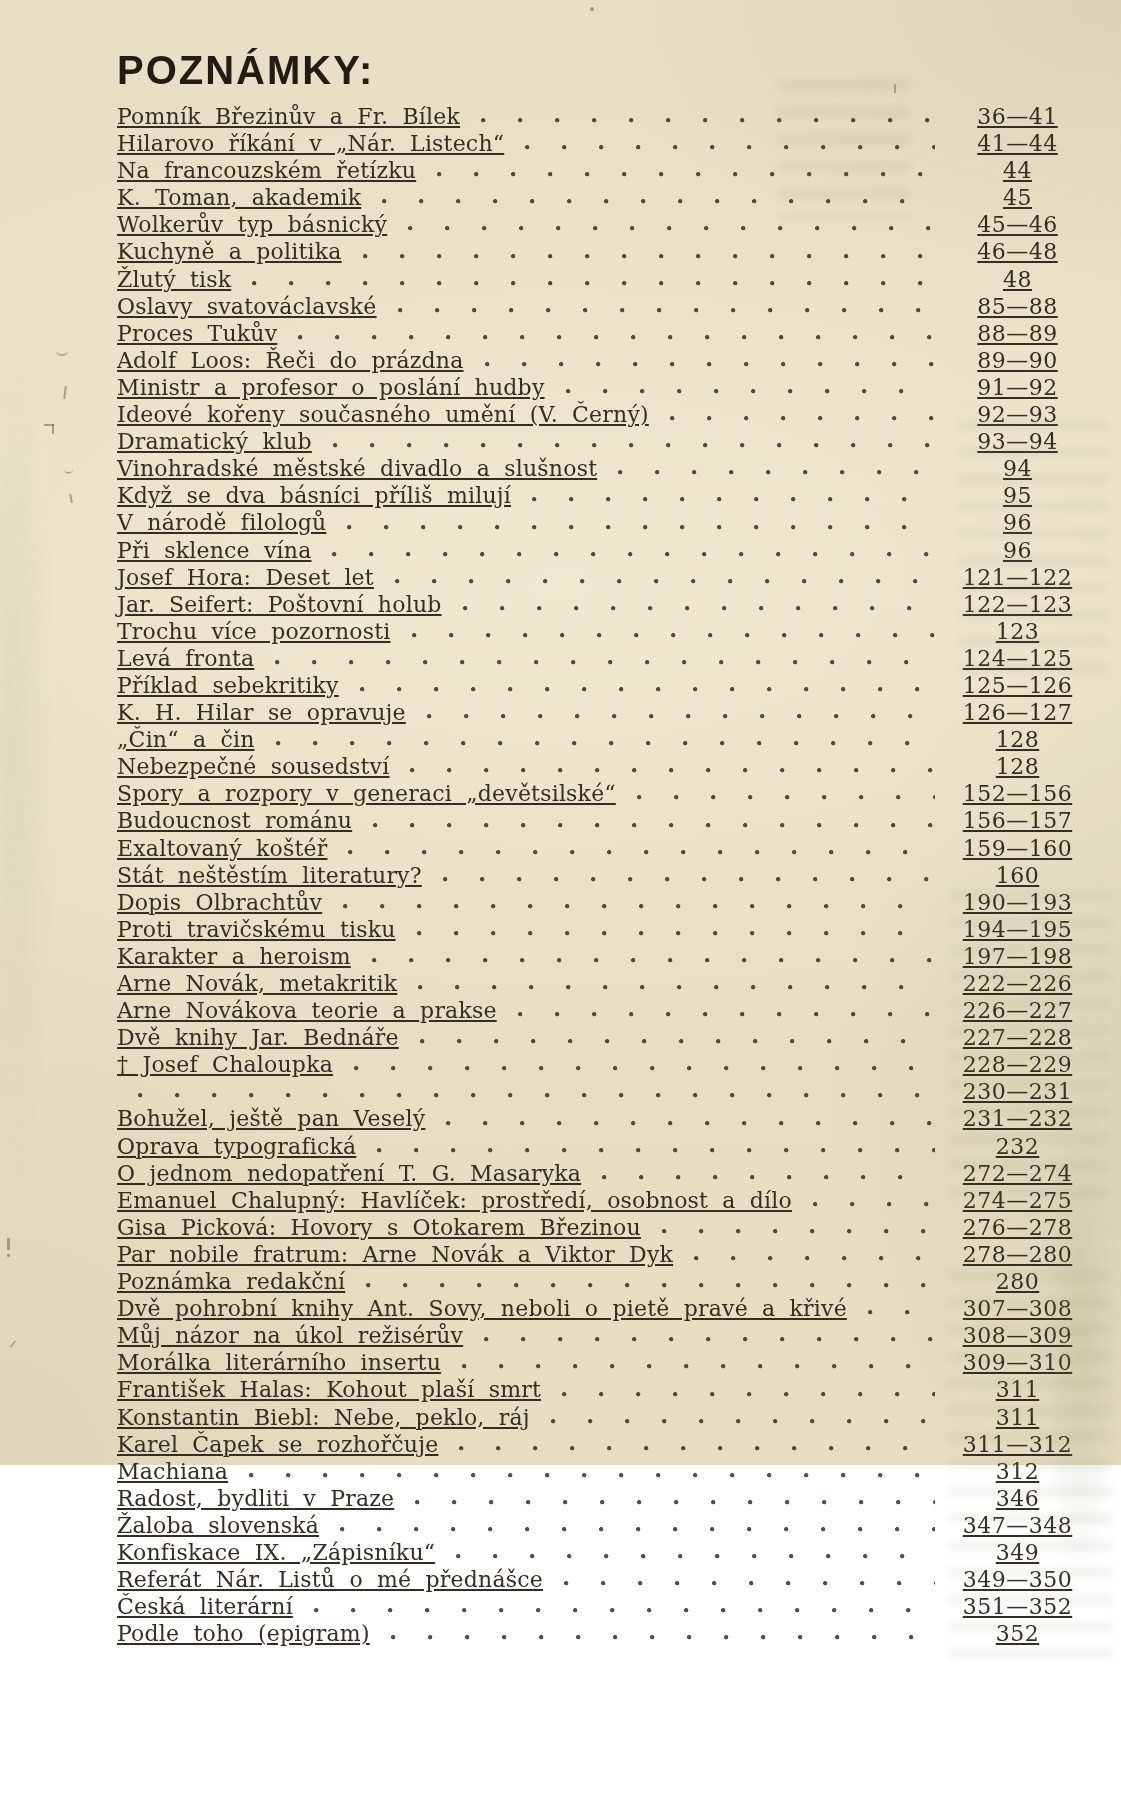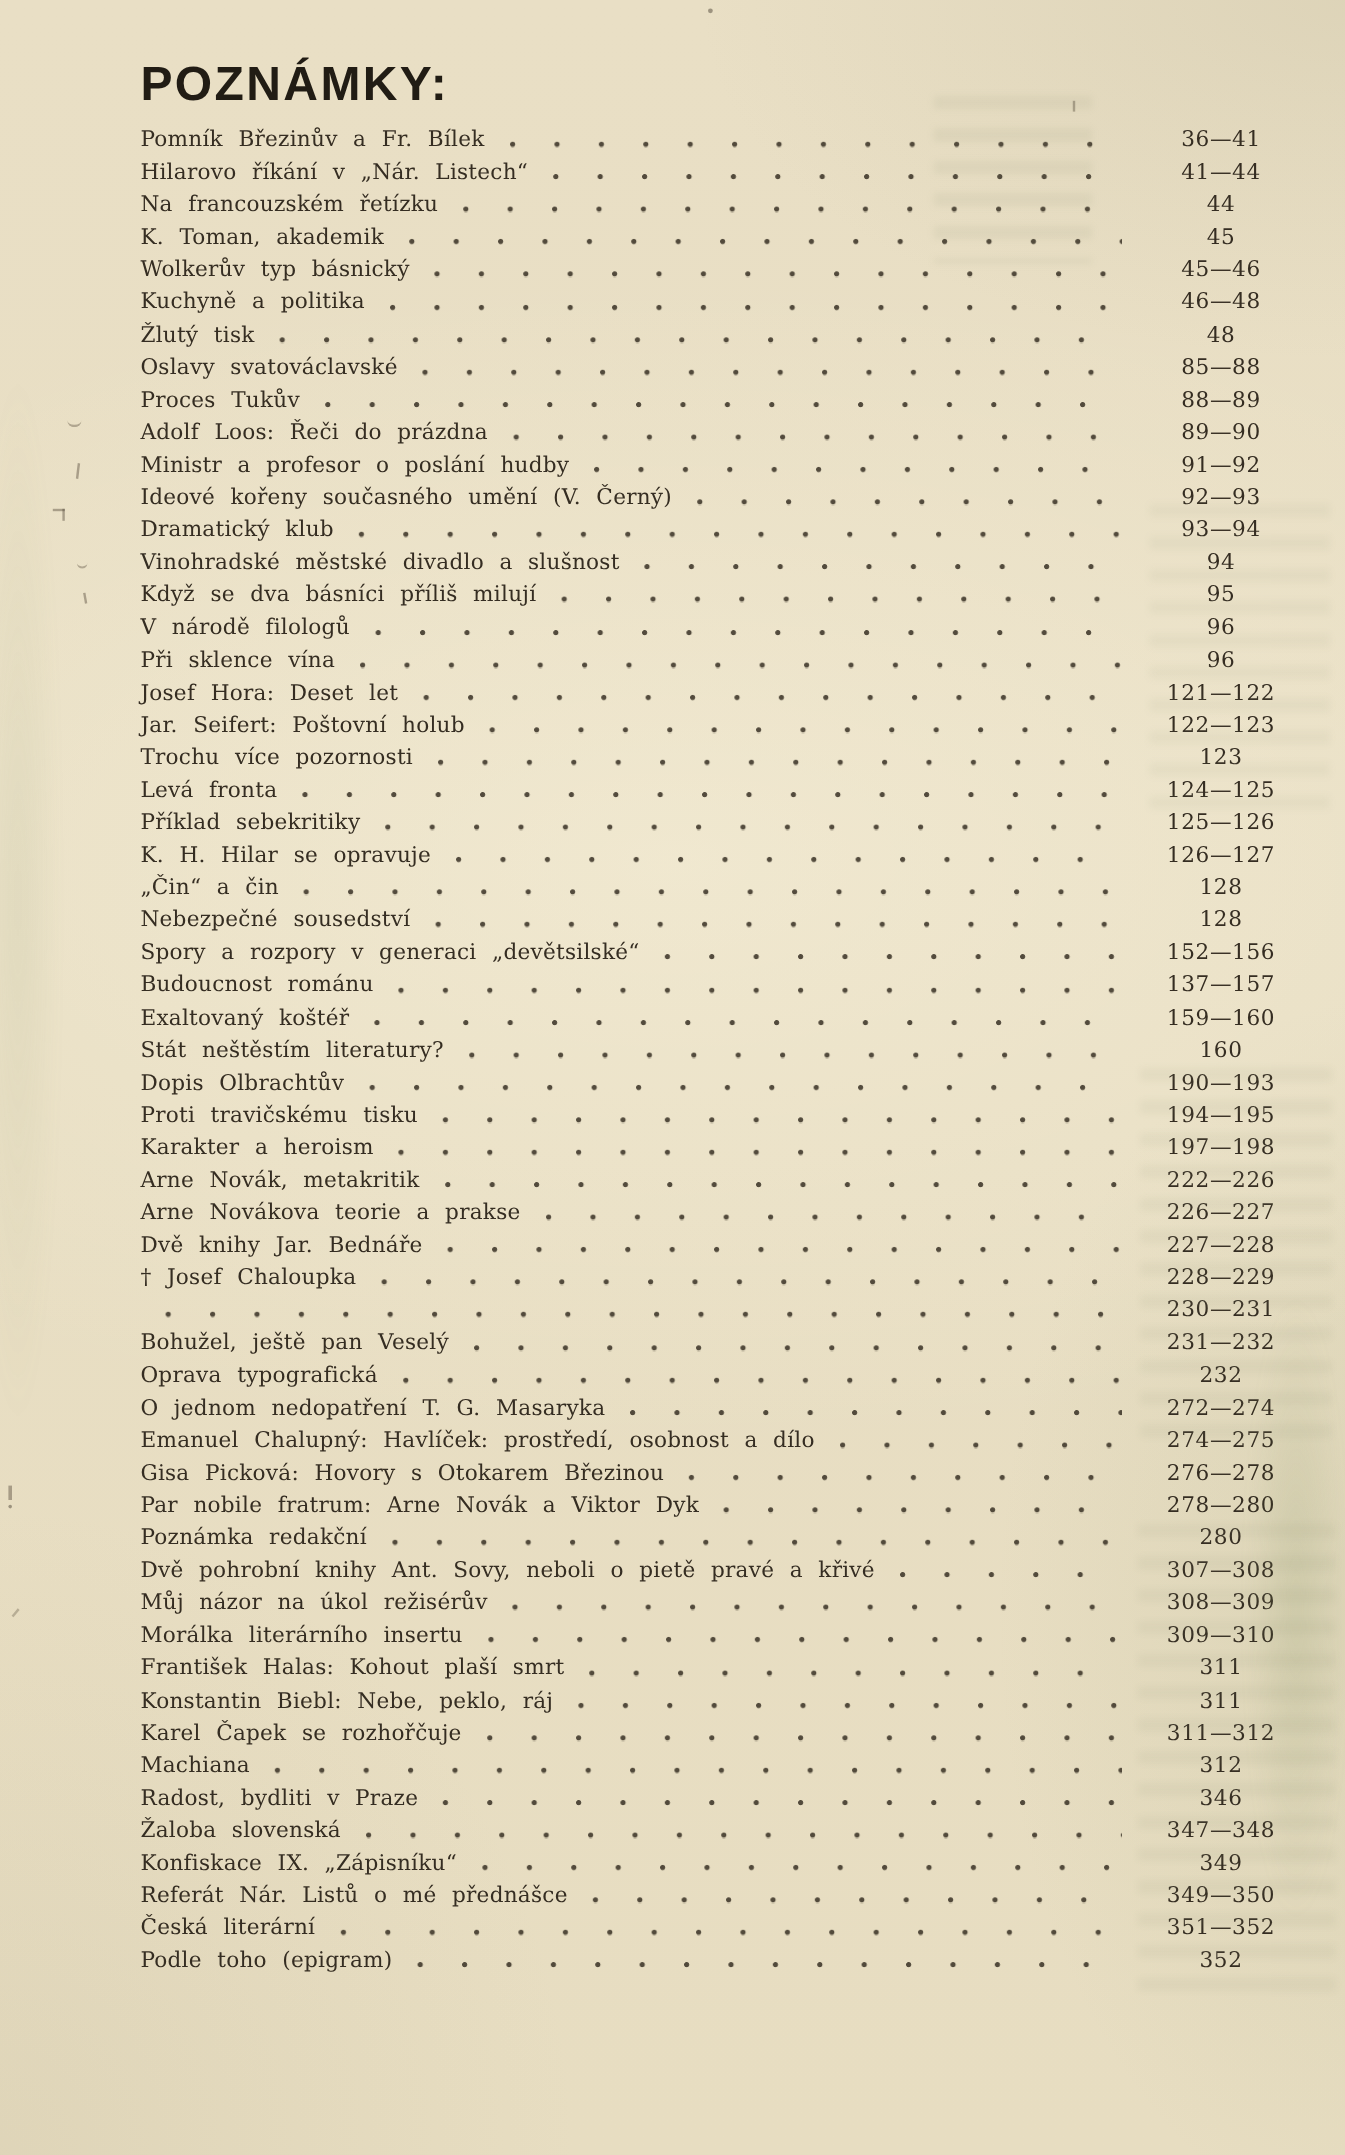--- a/index.html
+++ b/index.html
@@ -1,21 +1,21 @@
 <!DOCTYPE html>
 <html><head>
 <meta charset="utf-8">
 <style>
   html, body { margin: 0; padding: 0; }
   body { width: 1121px; height: 1796px; overflow: hidden; }
 
   .page {
     position: relative;
     width: 1121px;
-    height: 1796px;
+    height: 1465px;
     background-color: #e9dfc5;
     background-image:
       radial-gradient(1400px 700px at 50% 40%, rgba(255,250,230,0.35), rgba(255,250,230,0) 70%),
       radial-gradient(900px 500px at 100% 0%, rgba(180,172,140,0.22), rgba(180,172,140,0) 60%),
       radial-gradient(800px 900px at 0% 100%, rgba(190,180,150,0.20), rgba(190,180,150,0) 60%),
       radial-gradient(500px 800px at 103% 75%, rgba(160,165,125,0.18), rgba(160,165,125,0) 65%),
       linear-gradient(180deg, #e9dfc5 0%, #e7ddc1 100%);
     font-family: "DejaVu Serif", "Liberation Serif", serif;
     color: #352d22;
   }
@@ -37,22 +37,23 @@
     left: 117px;
     top: 103px;
     width: 973px;
   }
 
   .row {
     display: flex;
     align-items: flex-end;
     height: 27.1px;
     line-height: 27.1px;
-    font-size: 18px;
+    font-size: 22px;
     white-space: nowrap;
+    text-decoration: underline;
   }
 
   .row .t {
     flex: 0 0 auto;
     word-spacing: 7px;
     letter-spacing: 0.2px;
   }
 
   .row .leader {
     flex: 1 1 auto;
@@ -255,21 +256,21 @@
 
   <div class="row">
     <span class="t">Spory a rozpory v generaci „devětsilské“</span>
     <span class="leader"></span>
     <span class="p">152—156</span>
   </div>
 
   <div class="row">
     <span class="t">Budoucnost románu</span>
     <span class="leader"></span>
-    <span class="p">137—157</span>
+    <span class="p">156—157</span>
   </div>
 
 
   <div class="row">
     <span class="t">Exaltovaný koštéř</span>
     <span class="leader"></span>
     <span class="p">159—160</span>
   </div>
 
   <div class="row">

